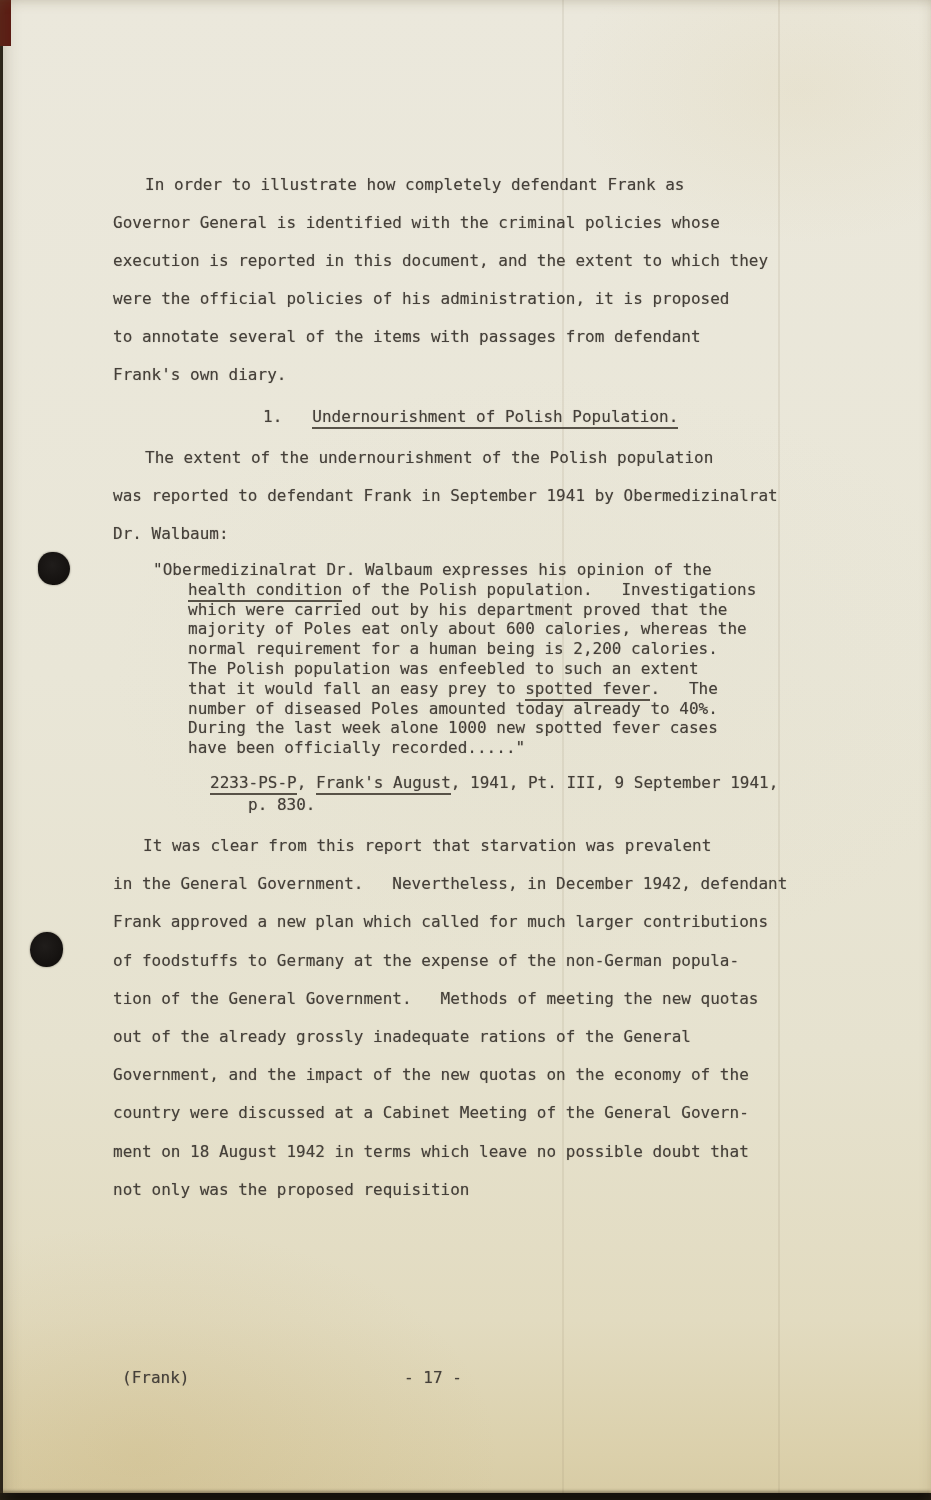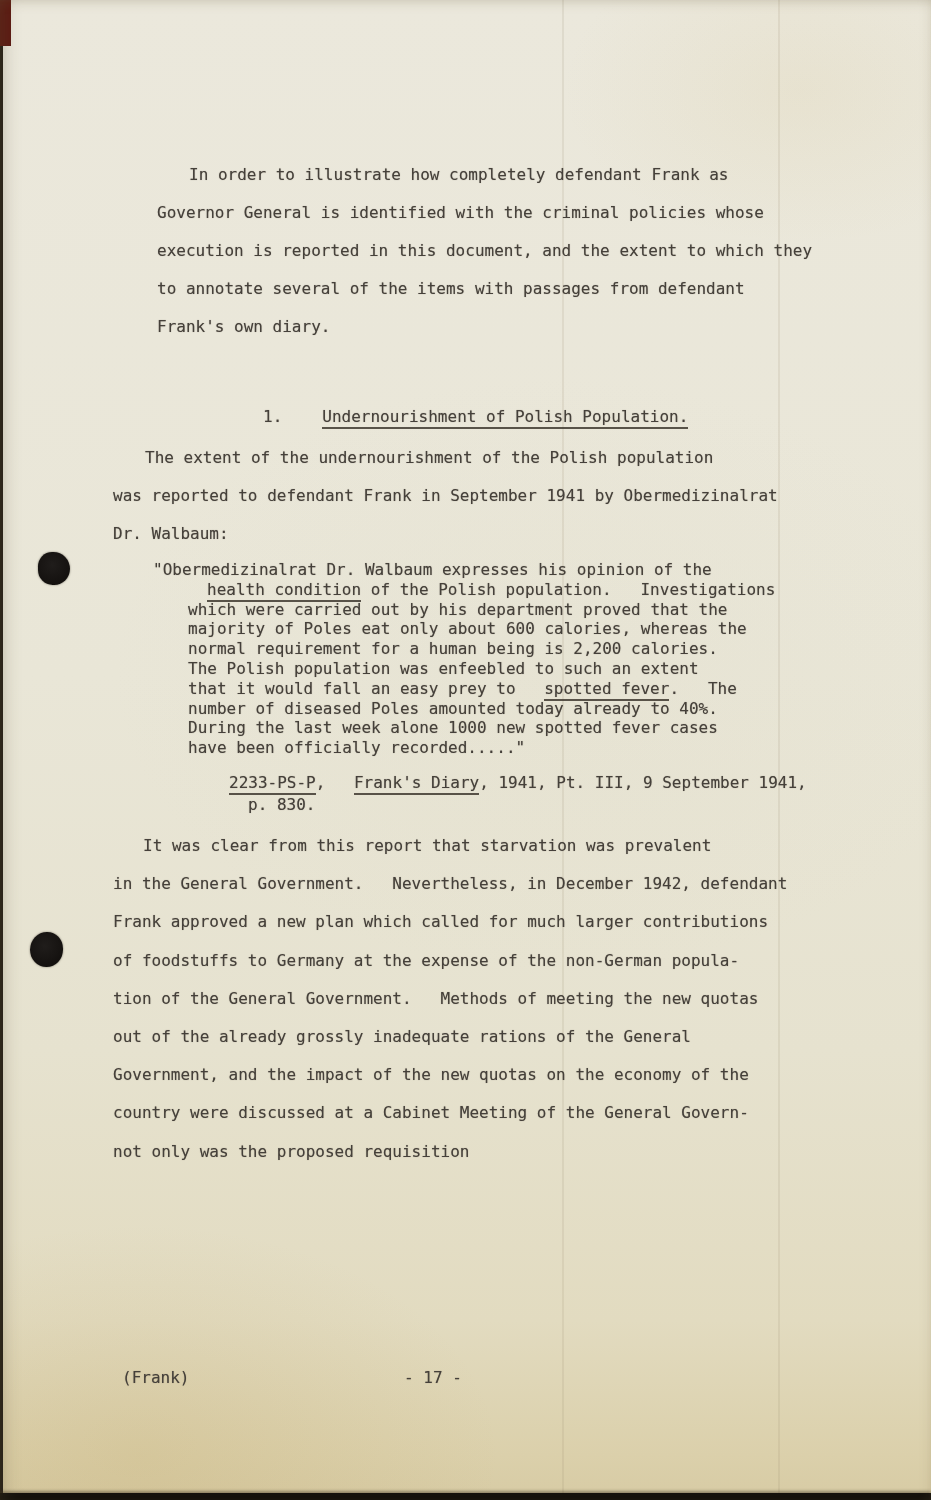--- a/index.html
+++ b/index.html
@@ -31,27 +31,27 @@
     box-shadow: inset 12px 0 18px -10px rgba(90,80,55,.35), inset -8px 0 14px -10px rgba(120,105,70,.25), inset 0 10px 14px -10px rgba(120,105,70,.22); }
 
   
   .tblock { position:absolute; }
   .line { white-space:pre; }
   .ds .line { height:38px; line-height:21px; }           
   .ds .line:first-child { padding-left:32px; }           
   .body-para .line { height:38.2px; line-height:21px; }
   .body-para .line:first-child { padding-left:30px; }
 
-  .intro { left:113px; top:164px;margin-left:44px; }
+  .intro { left:113px; top:174px; }
   .lead  { left:113px; top:447px; }
   .body-para { left:113px; top:835px; }
 
   .heading { left:263px; top:407px; white-space:pre; }
-  .heading .title { margin-left:40px; }
-  .u { border-bottom:2px solid rgba(62,56,47,.85); padding-bottom:1px;margin-left:19px; }
+  .heading .title { margin-left:30px; }
+  .u { border-bottom:2px solid rgba(62,56,47,.85); padding-bottom:1px; }
 
   .quote { left:153px; top:560px; }
   .quote .line { height:19.8px; line-height:19px; padding-left:35px; }
   .quote .line:first-child { padding-left:0; }
 
   .citation { left:210px; top:773px; }
   .citation .line { height:22px; line-height:20px; }
   .cite-2 { padding-left:38px; white-space:pre; line-height:20px; }
 
   .footer-left { left:122px; top:1368px; white-space:pre; }
@@ -66,20 +66,21 @@
   <div class="corner-mark"></div>
   <div class="hole hole-1"></div>
   <div class="hole hole-2"></div>
   <div class="crease crease-1"></div>
   <div class="crease crease-2"></div>
 
   <div class="tblock ds intro">
       <div class="line">In order to illustrate how completely defendant Frank as</div>
       <div class="line">Governor General is identified with the criminal policies whose</div>
       <div class="line">execution is reported in this document, and the extent to which they</div>
+      <div class="line">were the official policies of his administration, it is proposed</div>
       <div class="line">to annotate several of the items with passages from defendant</div>
       <div class="line">Frank's own diary.</div>
     </div>
 
   <div class="tblock heading"><span>1.</span><span class="title u">Undernourishment of Polish Population.</span></div>
 
   <div class="tblock ds lead">
       <div class="line">The extent of the undernourishment of the Polish population</div>
       <div class="line">was reported to defendant Frank in September 1941 by Obermedizinalrat</div>
       <div class="line">Dr. Walbaum:</div>
@@ -93,34 +94,35 @@
       <div class="line"><span>normal requirement for a human being is 2,200 calories.</span></div>
       <div class="line"><span>The Polish population was enfeebled to such an extent</span></div>
       <div class="line"><span>that it would fall an easy prey to </span><span class="u">spotted fever</span><span>.   The</span></div>
       <div class="line"><span>number of diseased Poles amounted today already to 40%.</span></div>
       <div class="line"><span>During the last week alone 1000 new spotted fever cases</span></div>
       <div class="line"><span>have been officially recorded....."</span></div>
     </div>
 
   <div class="tblock citation">
     <div>
-        <div class="line"><span class="u">2233-PS-P</span><span>, </span><span class="u">Frank's Diary</span><span>, 1941, Pt. III, 9 September 1941,</span></div>
+        <div class="line"><span class="u">2233-PS-P</span><span>, </span><span class="u">Frank's August</span><span>, 1941, Pt. III, 9 September 1941,</span></div>
       </div>
     <div class="cite-2">p. 830.</div>
   </div>
 
   <div class="tblock body-para">
       <div class="line">It was clear from this report that starvation was prevalent</div>
       <div class="line">in the General Government.   Nevertheless, in December 1942, defendant</div>
       <div class="line">Frank approved a new plan which called for much larger contributions</div>
       <div class="line">of foodstuffs to Germany at the expense of the non-German popula-</div>
       <div class="line">tion of the General Government.   Methods of meeting the new quotas</div>
       <div class="line">out of the already grossly inadequate rations of the General</div>
       <div class="line">Government, and the impact of the new quotas on the economy of the</div>
       <div class="line">country were discussed at a Cabinet Meeting of the General Govern-</div>
+      <div class="line">ment on 18 August 1942 in terms which leave no possible doubt that</div>
       <div class="line">not only was the proposed requisition</div>
     </div>
 
   <div class="tblock footer-left">(Frank)</div>
   <div class="tblock footer-page">- 17 -</div>
 
   <div class="edge-bottom"></div>
   <div class="edge-shadow"></div>
 </div>
 

